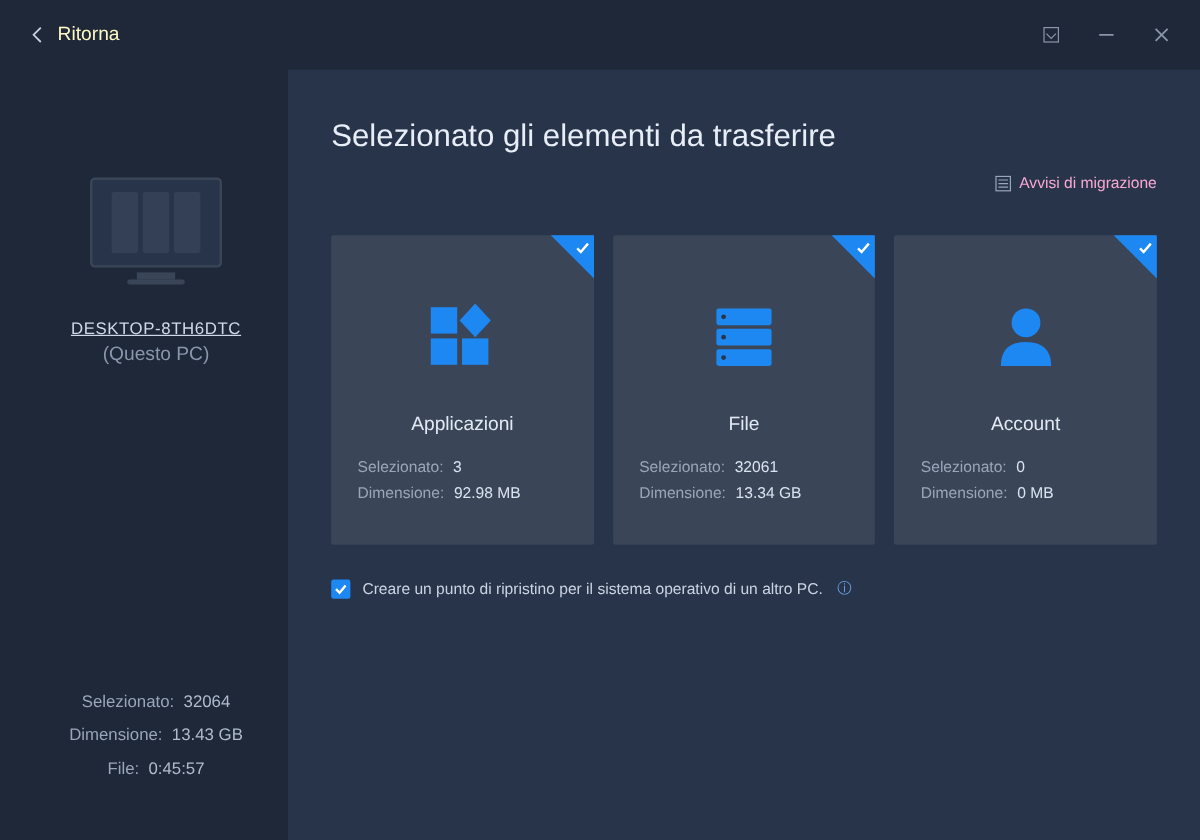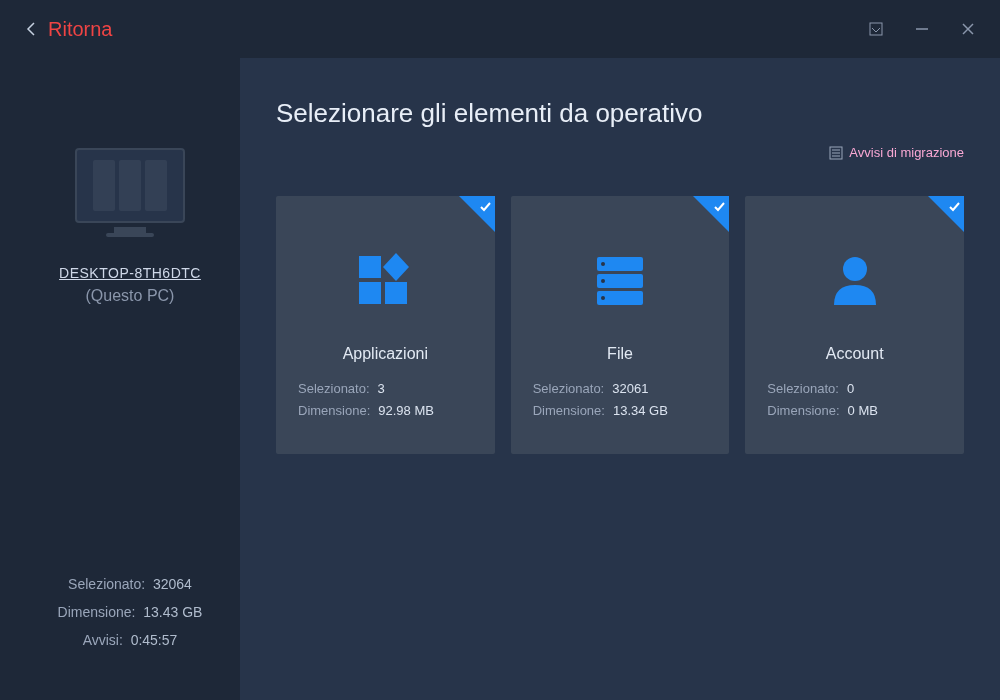--- a/index.html
+++ b/index.html
@@ -16,22 +16,22 @@
   display: flex;
   align-items: center;
   justify-content: space-between;
   padding: 0 24px 0 24px;
   background: #1e2838;
 }
 .back-btn {
   display: flex;
   align-items: center;
   gap: 8px;
-  color: #ef4444;
-  font-size: 20px;
+  color: #fef9c3;
+  font-size: 16px;
   cursor: pointer;
 }
 .window-controls { display: flex; gap: 30px; align-items: center; }
 .win-ctrl { width: 16px; height: 16px; cursor: pointer; color: #8a96ab; display:flex; align-items:center; justify-content:center; }
 .container { display: flex; height: calc(700px - 58px); }
 .sidebar {
   width: 240px;
   background: #1e2838;
   padding: 30px 20px 40px 40px;
   display: flex;
@@ -158,26 +158,26 @@
           <div class="col"></div>
       </div>
       <div class="monitor-stand"></div>
       <div class="monitor-base"></div>
       <div class="pc-name">DESKTOP-8TH6DTC</div>
       <div class="pc-sub">(Questo PC)</div>
     </div>
     <div class="stats">
       <div class="row"><span class="lbl">Selezionato:</span>&nbsp;&nbsp;<span>32064</span></div>
       <div class="row"><span class="lbl">Dimensione:</span>&nbsp;&nbsp;<span>13.43 GB</span></div>
-      <div class="row"><span class="lbl">Avvisi:</span>&nbsp;&nbsp;<span>0:45:57</span></div>
+      <div class="row"><span class="lbl">File:</span>&nbsp;&nbsp;<span>0:45:57</span></div>
     </div>
   </div>
 
   <div class="main">
-    <div class="page-title">Selezionare gli elementi da operativo</div>
+    <div class="page-title">Selezionato gli elementi da trasferire</div>
     <div class="migration-notice">
       <svg width="14" height="14" viewBox="0 0 14 14">
           <rect x="1" y="1" width="12" height="12" stroke="#9aa6ba" fill="none"></rect>
           <line x1="3" y1="4" x2="11" y2="4" stroke="#9aa6ba"></line>
           <line x1="3" y1="7" x2="11" y2="7" stroke="#9aa6ba"></line>
           <line x1="3" y1="10" x2="11" y2="10" stroke="#9aa6ba"></line>
         </svg>
       <span>Avvisi di migrazione</span>
     </div>
 
@@ -258,15 +258,24 @@
               <span class="cval">0</span>
             </div>
           <div class="crow">
               <span class="clbl">Dimensione:</span>
               <span class="cval">0 MB</span>
             </div>
         </div>
       </div>
     </div>
 
+    <div class="restore-row">
+      <div class="chk">
+        <svg width="12" height="12" viewBox="0 0 12 12">
+            <path d="M2 6 L5 9 L10 3" stroke="#fff" stroke-width="2" fill="none"></path>
+          </svg>
+      </div>
+      <span>Creare un punto di ripristino per il sistema operativo di un altro PC.</span>
+      <span class="help-icon">ⓘ</span>
+    </div>
 
   </div>
 </div>
 
 </body></html>

